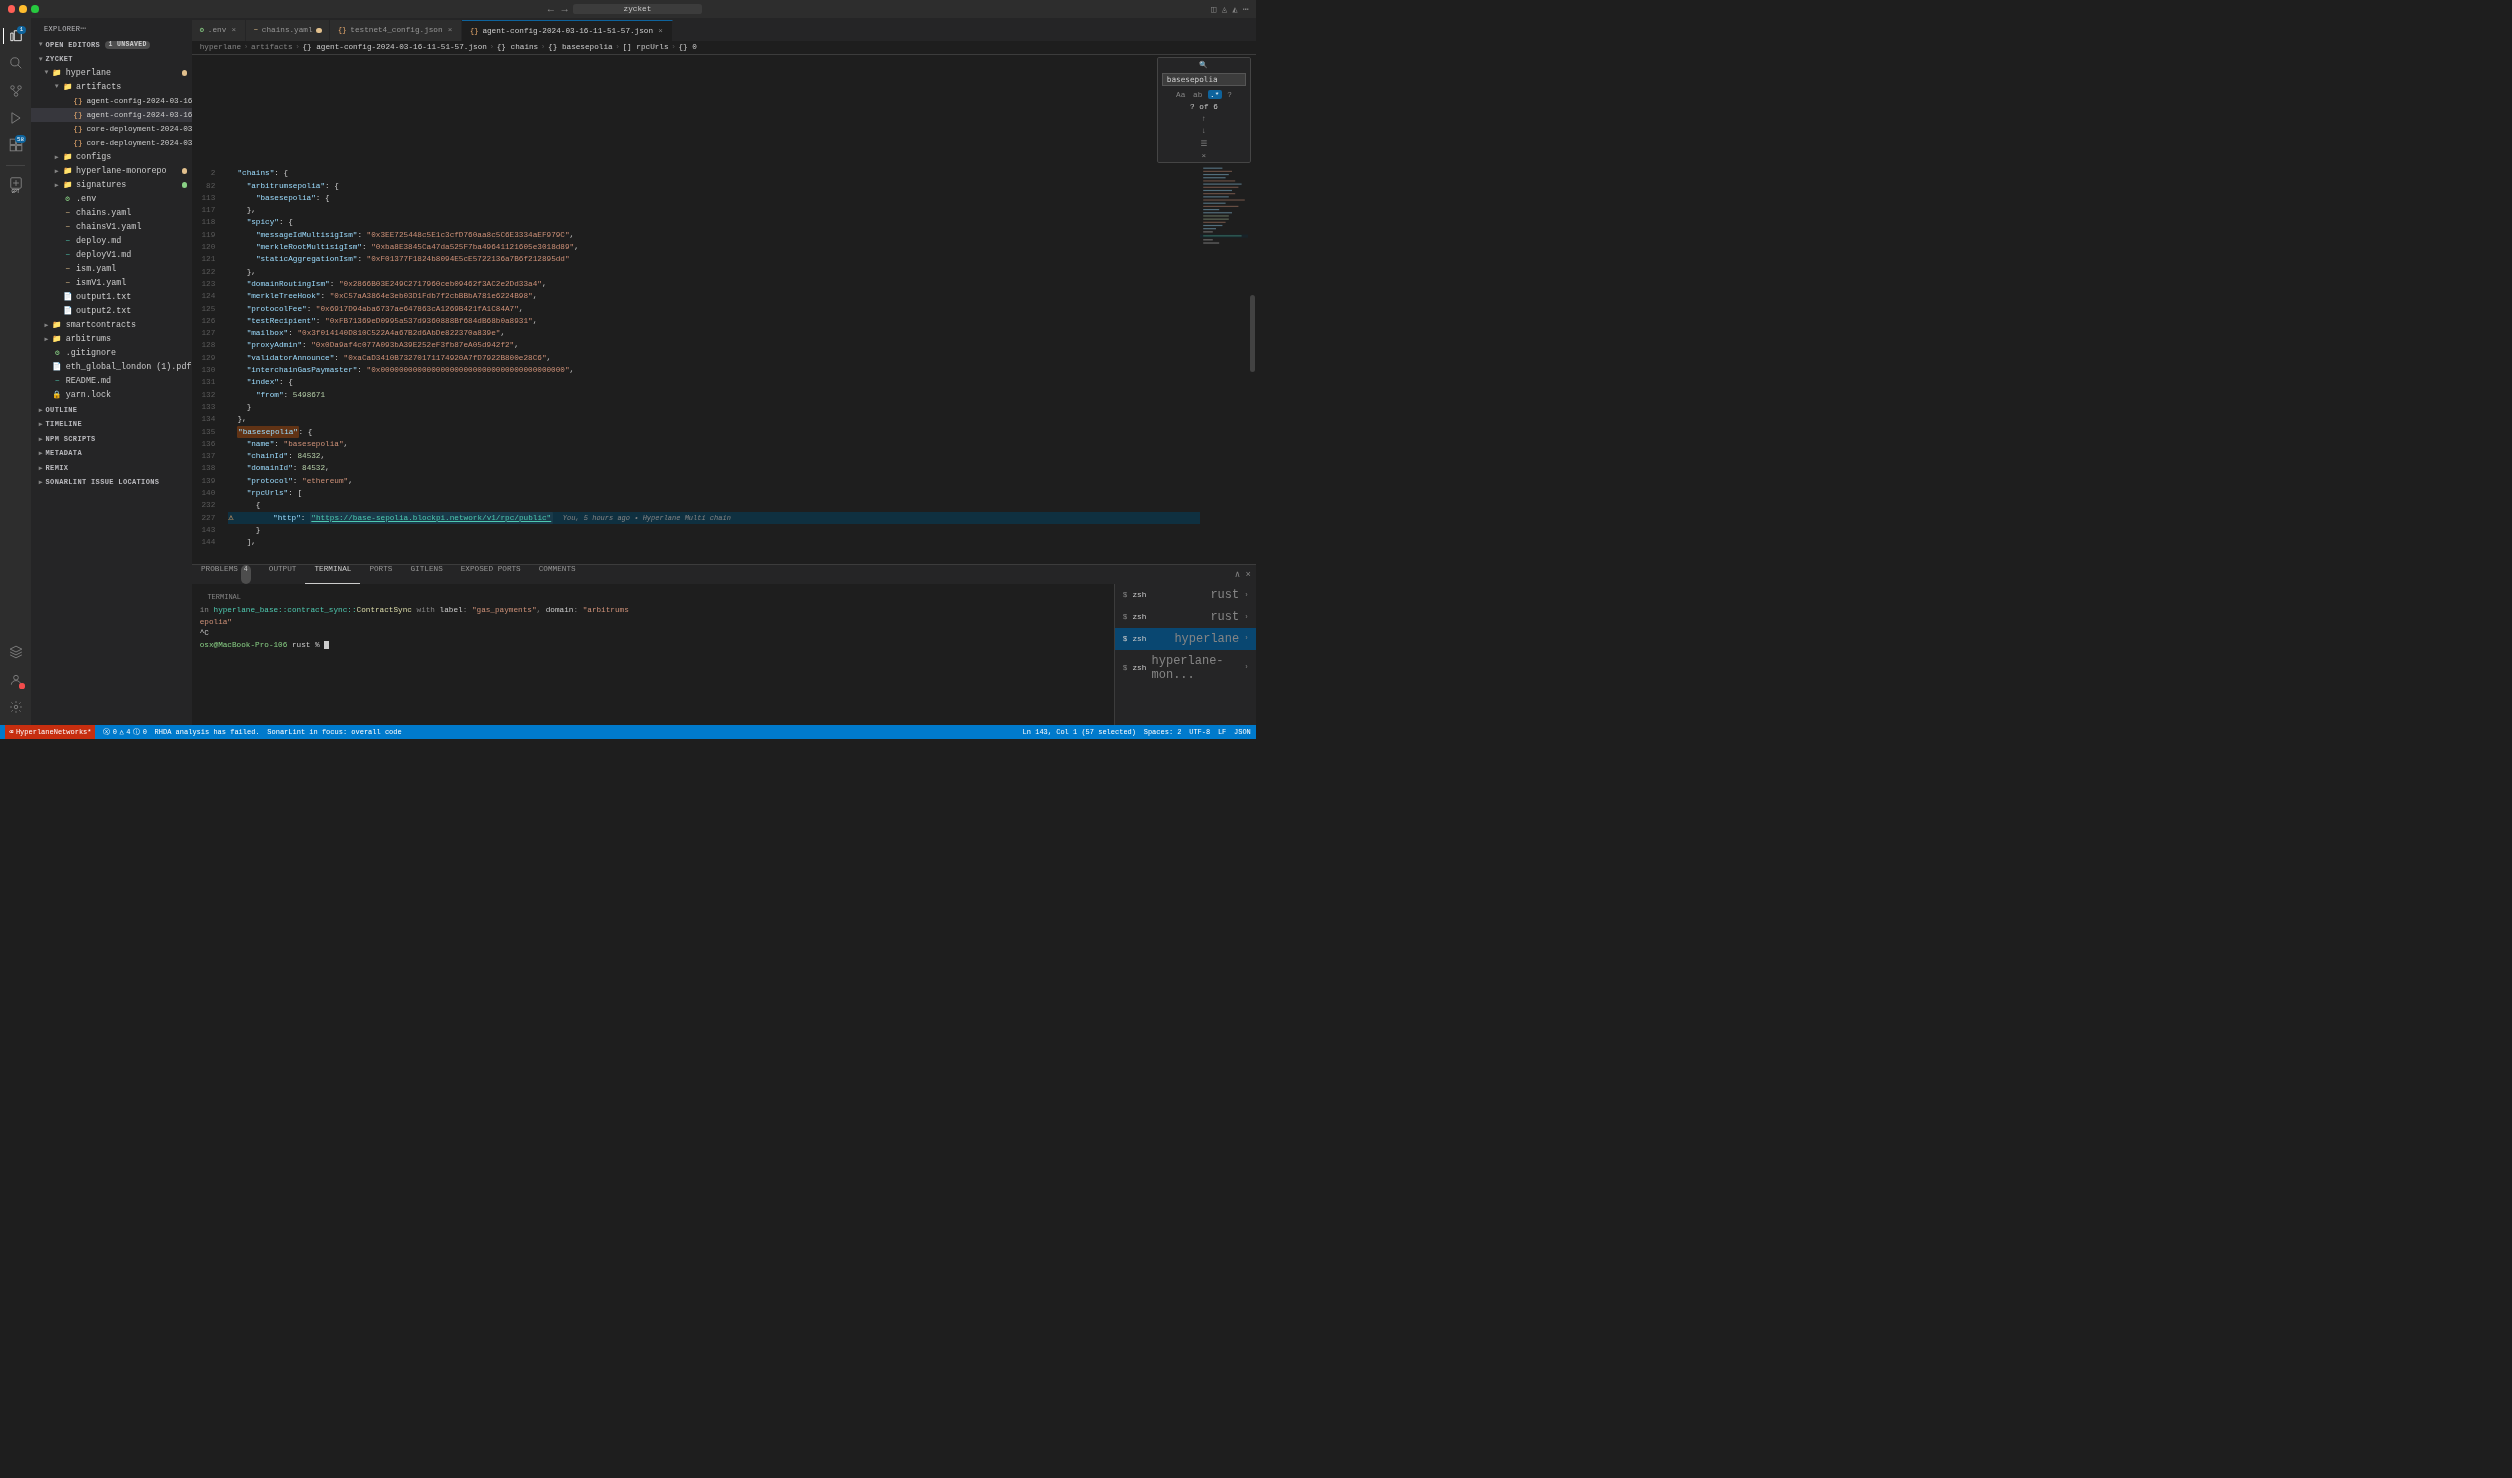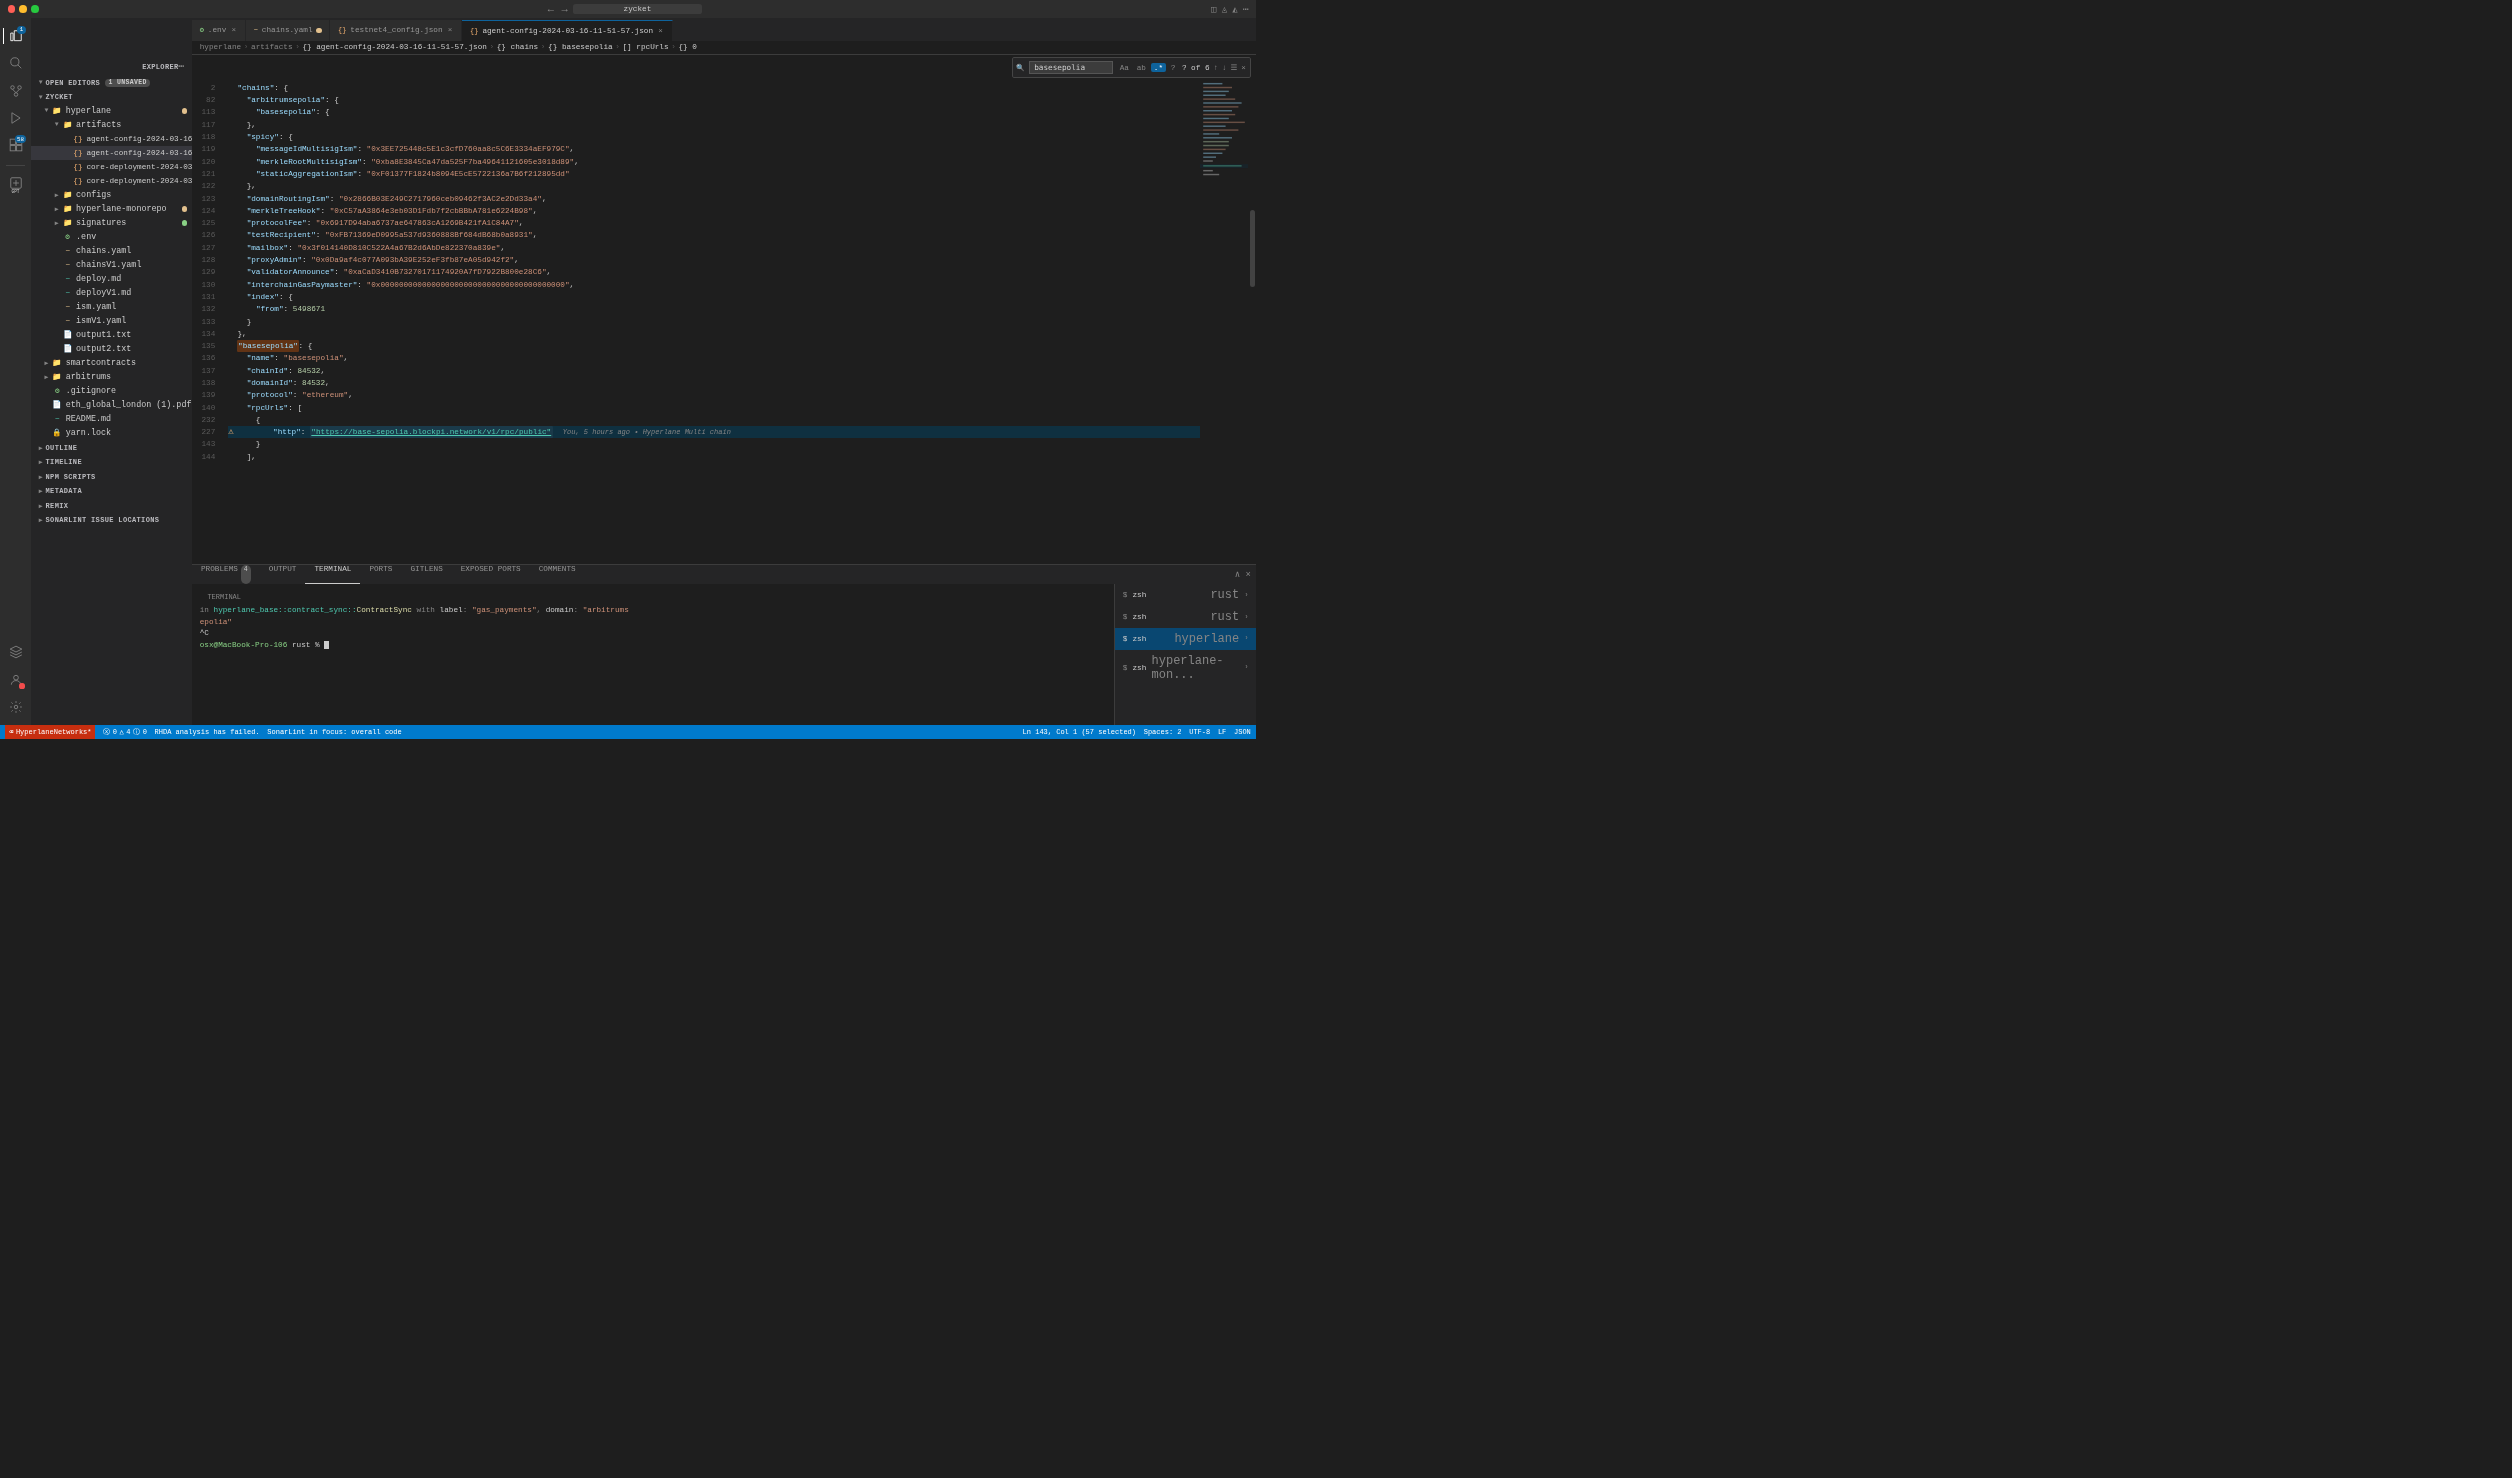--- a/index.html
+++ b/index.html
@@ -135,28 +135,27 @@
       width: 161px;
       background: #252526;
       display: flex;
       flex-direction: column;
       flex-shrink: 0;
       overflow-y: auto;
     }
     .sidebar-header {
       display: flex;
       align-items: center;
-      justify-content: flex-end;
+      justify-content: flex-start;
       padding: 5.2px 7.7px 2.6px 13px;
       font-size: 7px;
-      font-weight: 700;
+      font-weight: 400;
       color: #bbbbbf;
       letter-spacing: 0.05em;
       text-transform: uppercase;
-      margin-top: 38px;
     }
     .sidebar-more { color: #858585; cursor: pointer; font-size: 9px; }
     .tree-item {
       display: flex;
       align-items: center;
       padding: 1.3px 0 1.3px 0;
       cursor: pointer;
       font-size: 8.4px;
       height: 14px;
       white-space: nowrap;
@@ -271,20 +270,21 @@
       right: 6.5px;
       background: #252526;
       border: 0.6px solid #454545;
       border-radius: 1.9px;
       display: flex;
       align-items: center;
       padding: 2.6px 3.9px;
       gap: 3.9px;
       z-index: 100;
       font-size: 7.7px;
+      flex-direction: column;
     }
     .find-input {
       background: #3c3c3c;
       border: 0.6px solid #555;
       color: #cccccc;
       padding: 1.3px 3.9px;
       font-size: 7.7px;
       width: 90px;
     }
     .find-options { display: flex; gap: 2.6px; }

